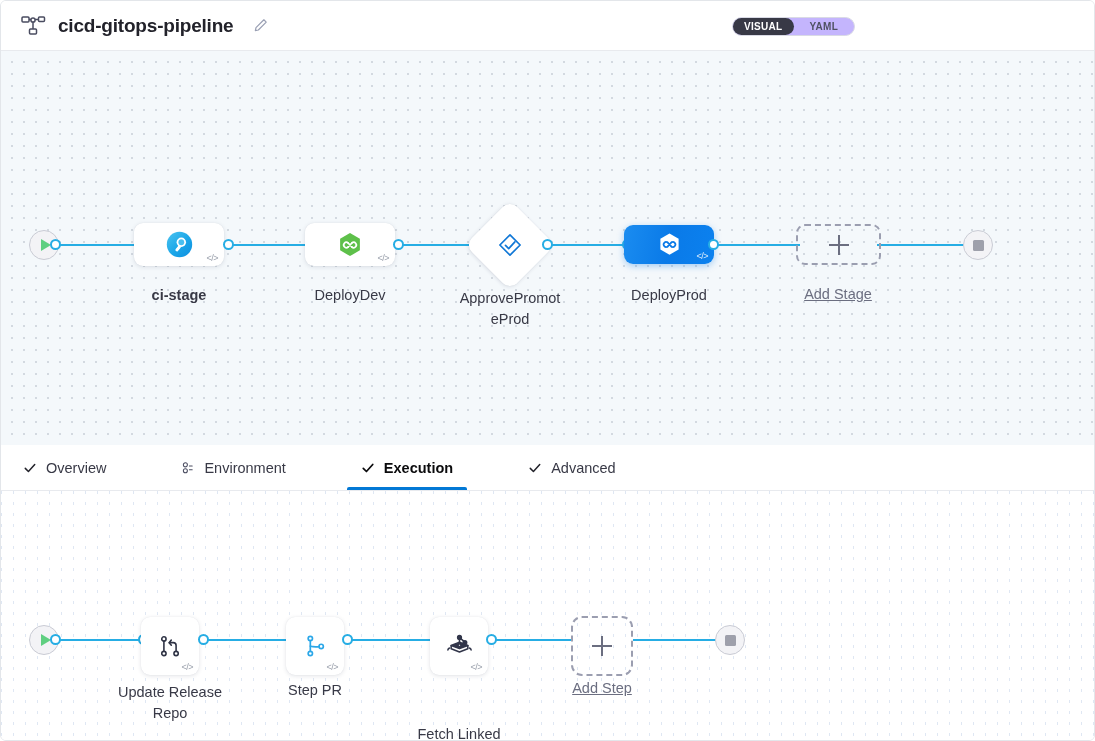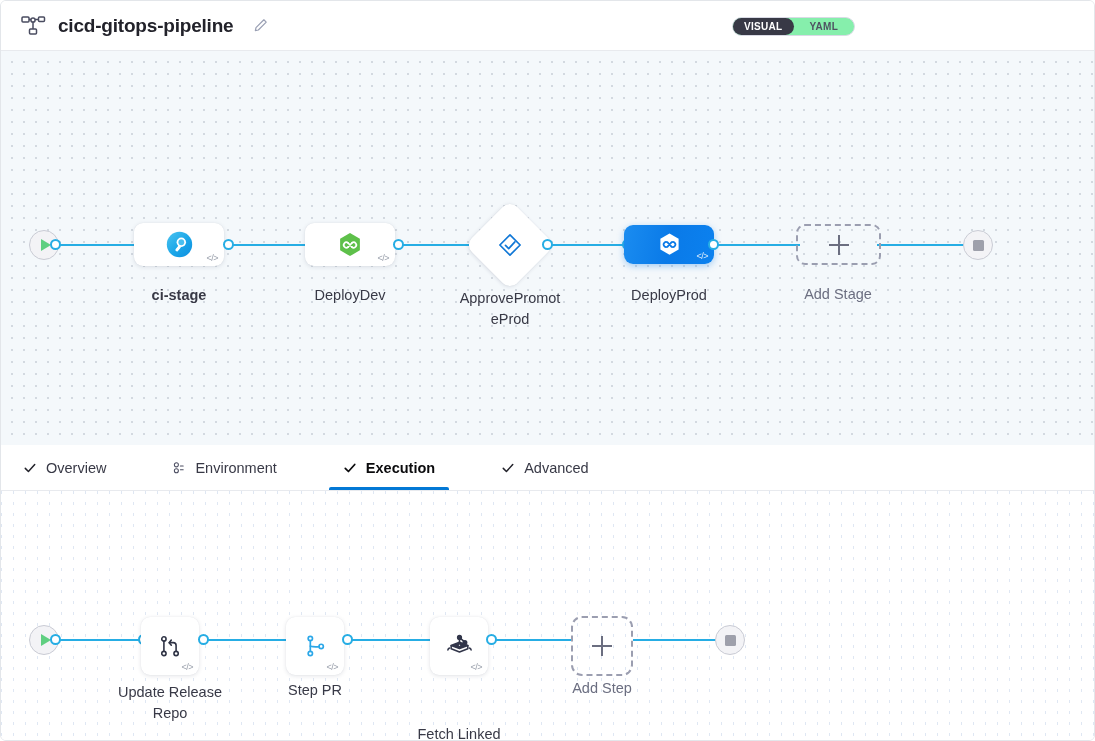--- a/index.html
+++ b/index.html
@@ -44,21 +44,21 @@
   .edit-pencil { width: 15px; height: 15px; margin-left: 9px; display:block; cursor: pointer; }
 
   .view-toggle {
     position: absolute;
     left: 731px;
     top: 16px;
     width: 123px;
     height: 19px;
     border: 1px solid #d9dae5;
     border-radius: 10px;
-    background: #86efac;
+    background: #c4b5fd;
     display: flex;
     align-items: center;
   }
   .toggle-opt {
     flex: 1;
     height: 100%;
     display: flex;
     align-items: center;
     justify-content: center;
     font-size: 10px;
@@ -86,21 +86,21 @@
 
   
   .tabbar {
     position: relative;
     height: 46px;
     background: #ffffff;
     border-bottom: 1px solid #e8eaee;
     display: flex;
     align-items: stretch;
     padding-left: 22px;
-    gap: 0px;
+    gap: 9px;
   }
   .tab {
     position: relative;
     display: flex;
     align-items: center;
     gap: 9px;
     padding: 0 22px 0 0;
     margin-right: 44px;
     font-size: 14.5px;
     color: #383946;
@@ -219,21 +219,21 @@
   .plus-glyph::after  { top: 9px; left: 0; height: 2px; width: 20px; }
 
   .node-label {
     position: absolute;
     text-align: center;
     font-size: 14.5px;
     color: #383946;
     line-height: 21px;
     pointer-events: none;
   }
-  .node-label.muted { color: #6b6e80; }
+  .node-label.muted { color: #6b6e80; text-decoration: underline; }
 
   .icon-svg { display: block; }
 </style>
 </head>
 <body>
 
 <div class="app">
 
   <div class="header">
     <div class="header-left">

